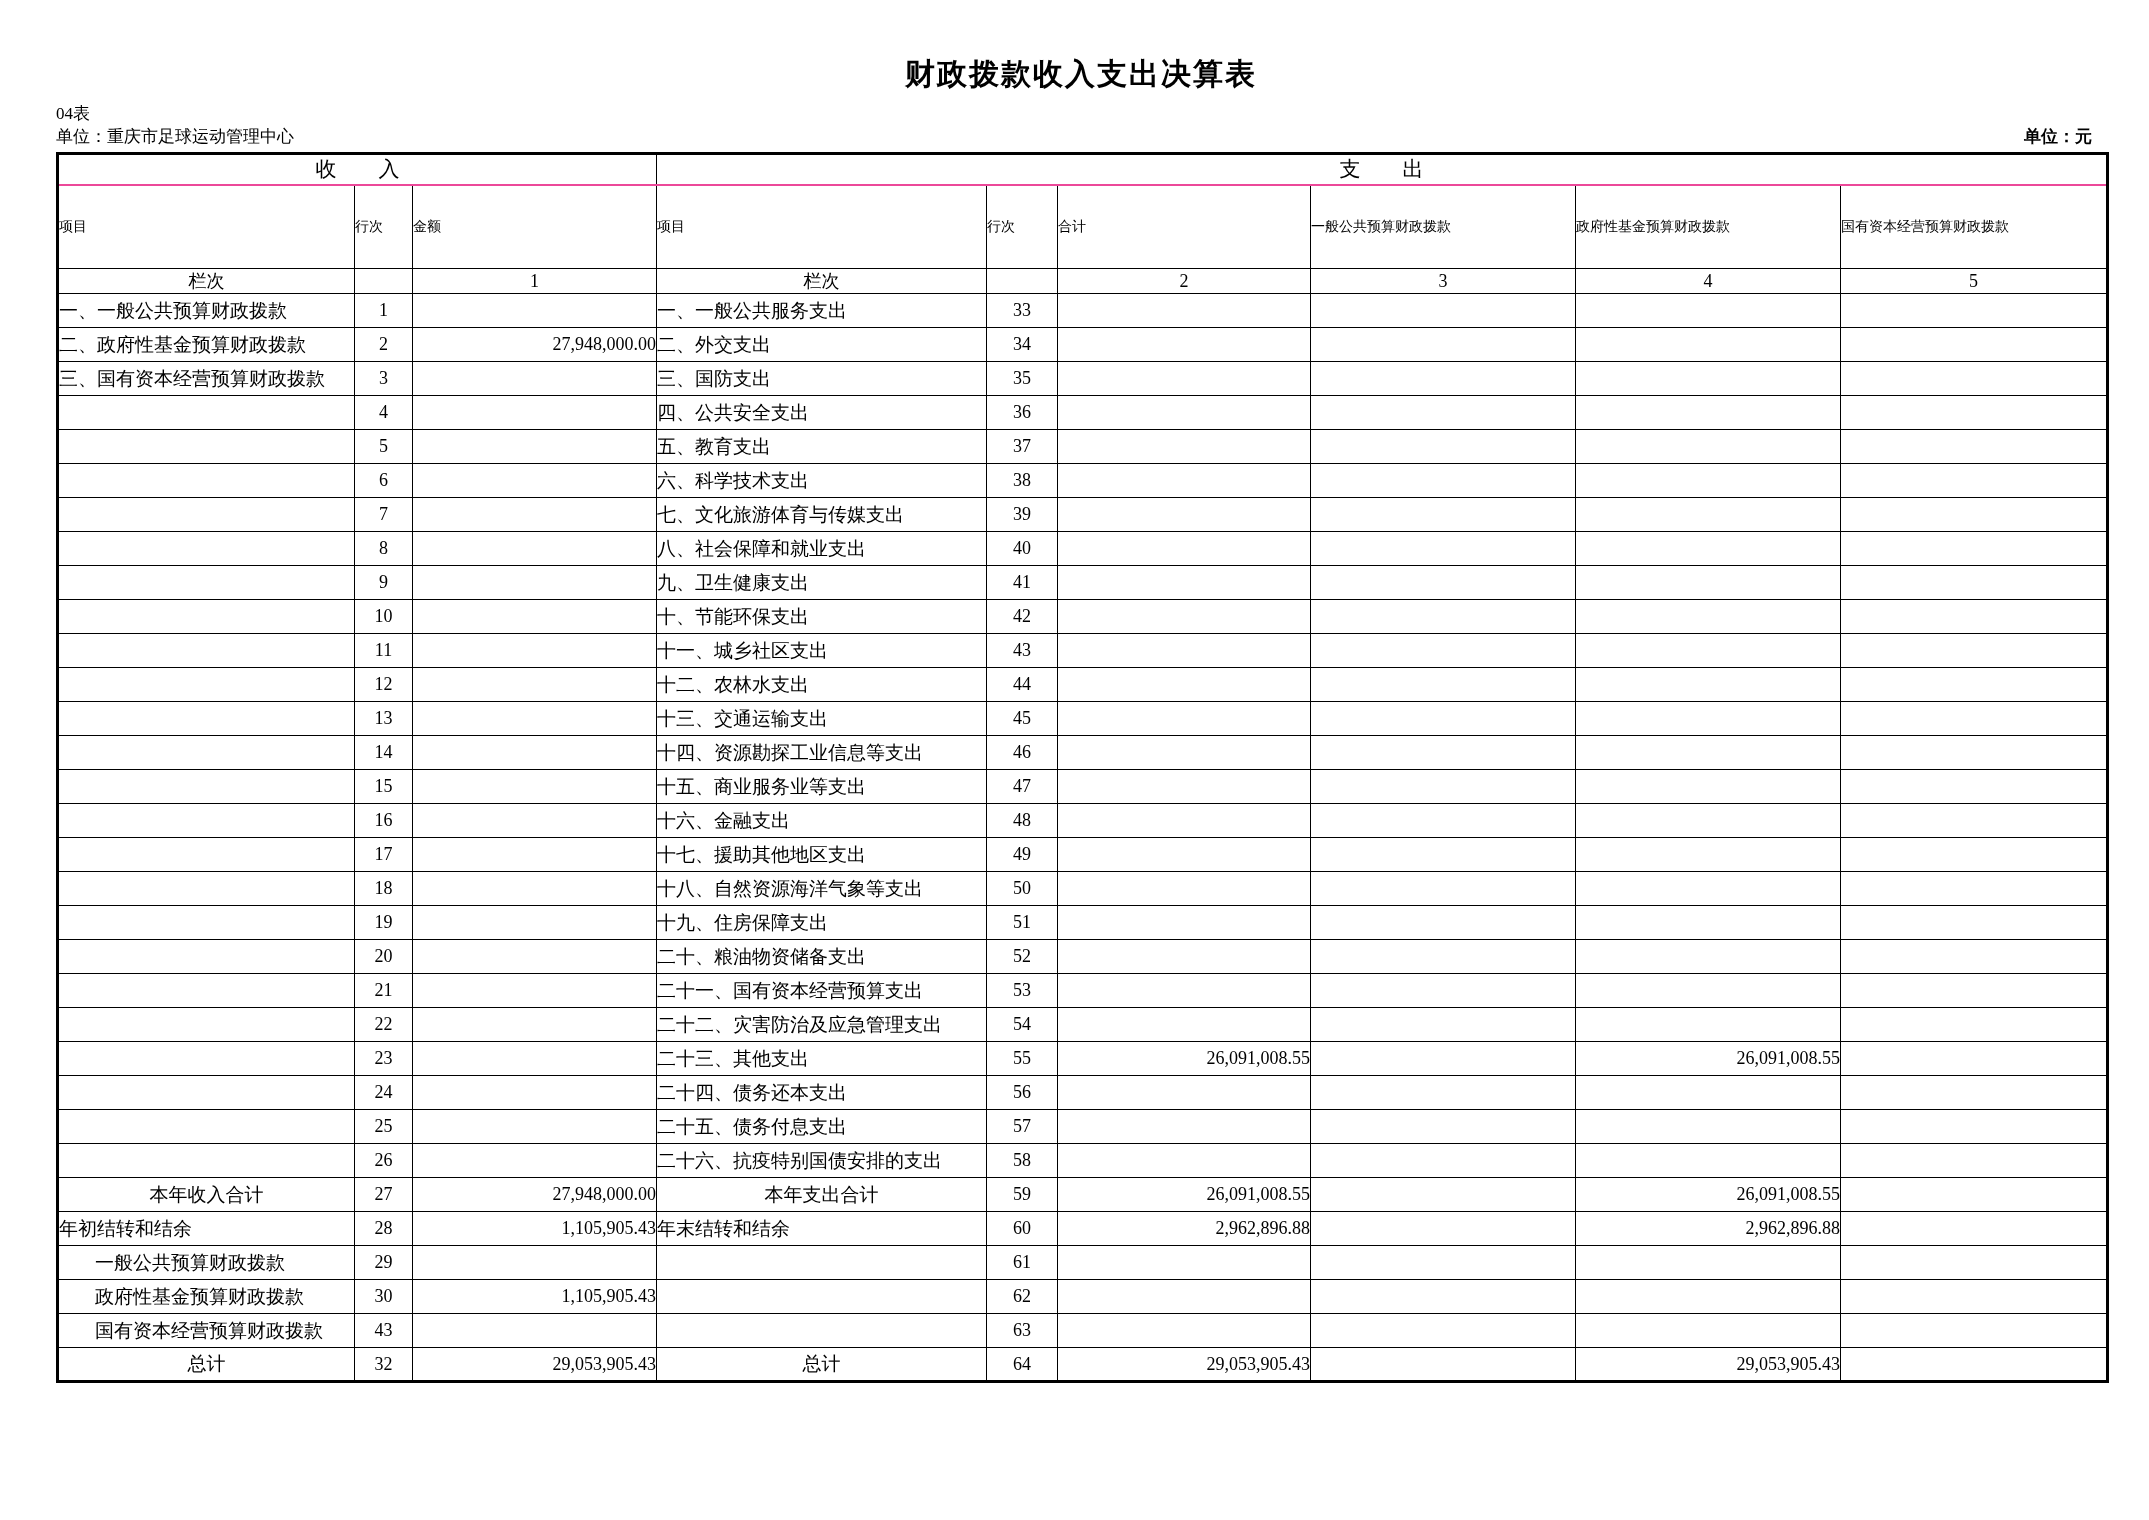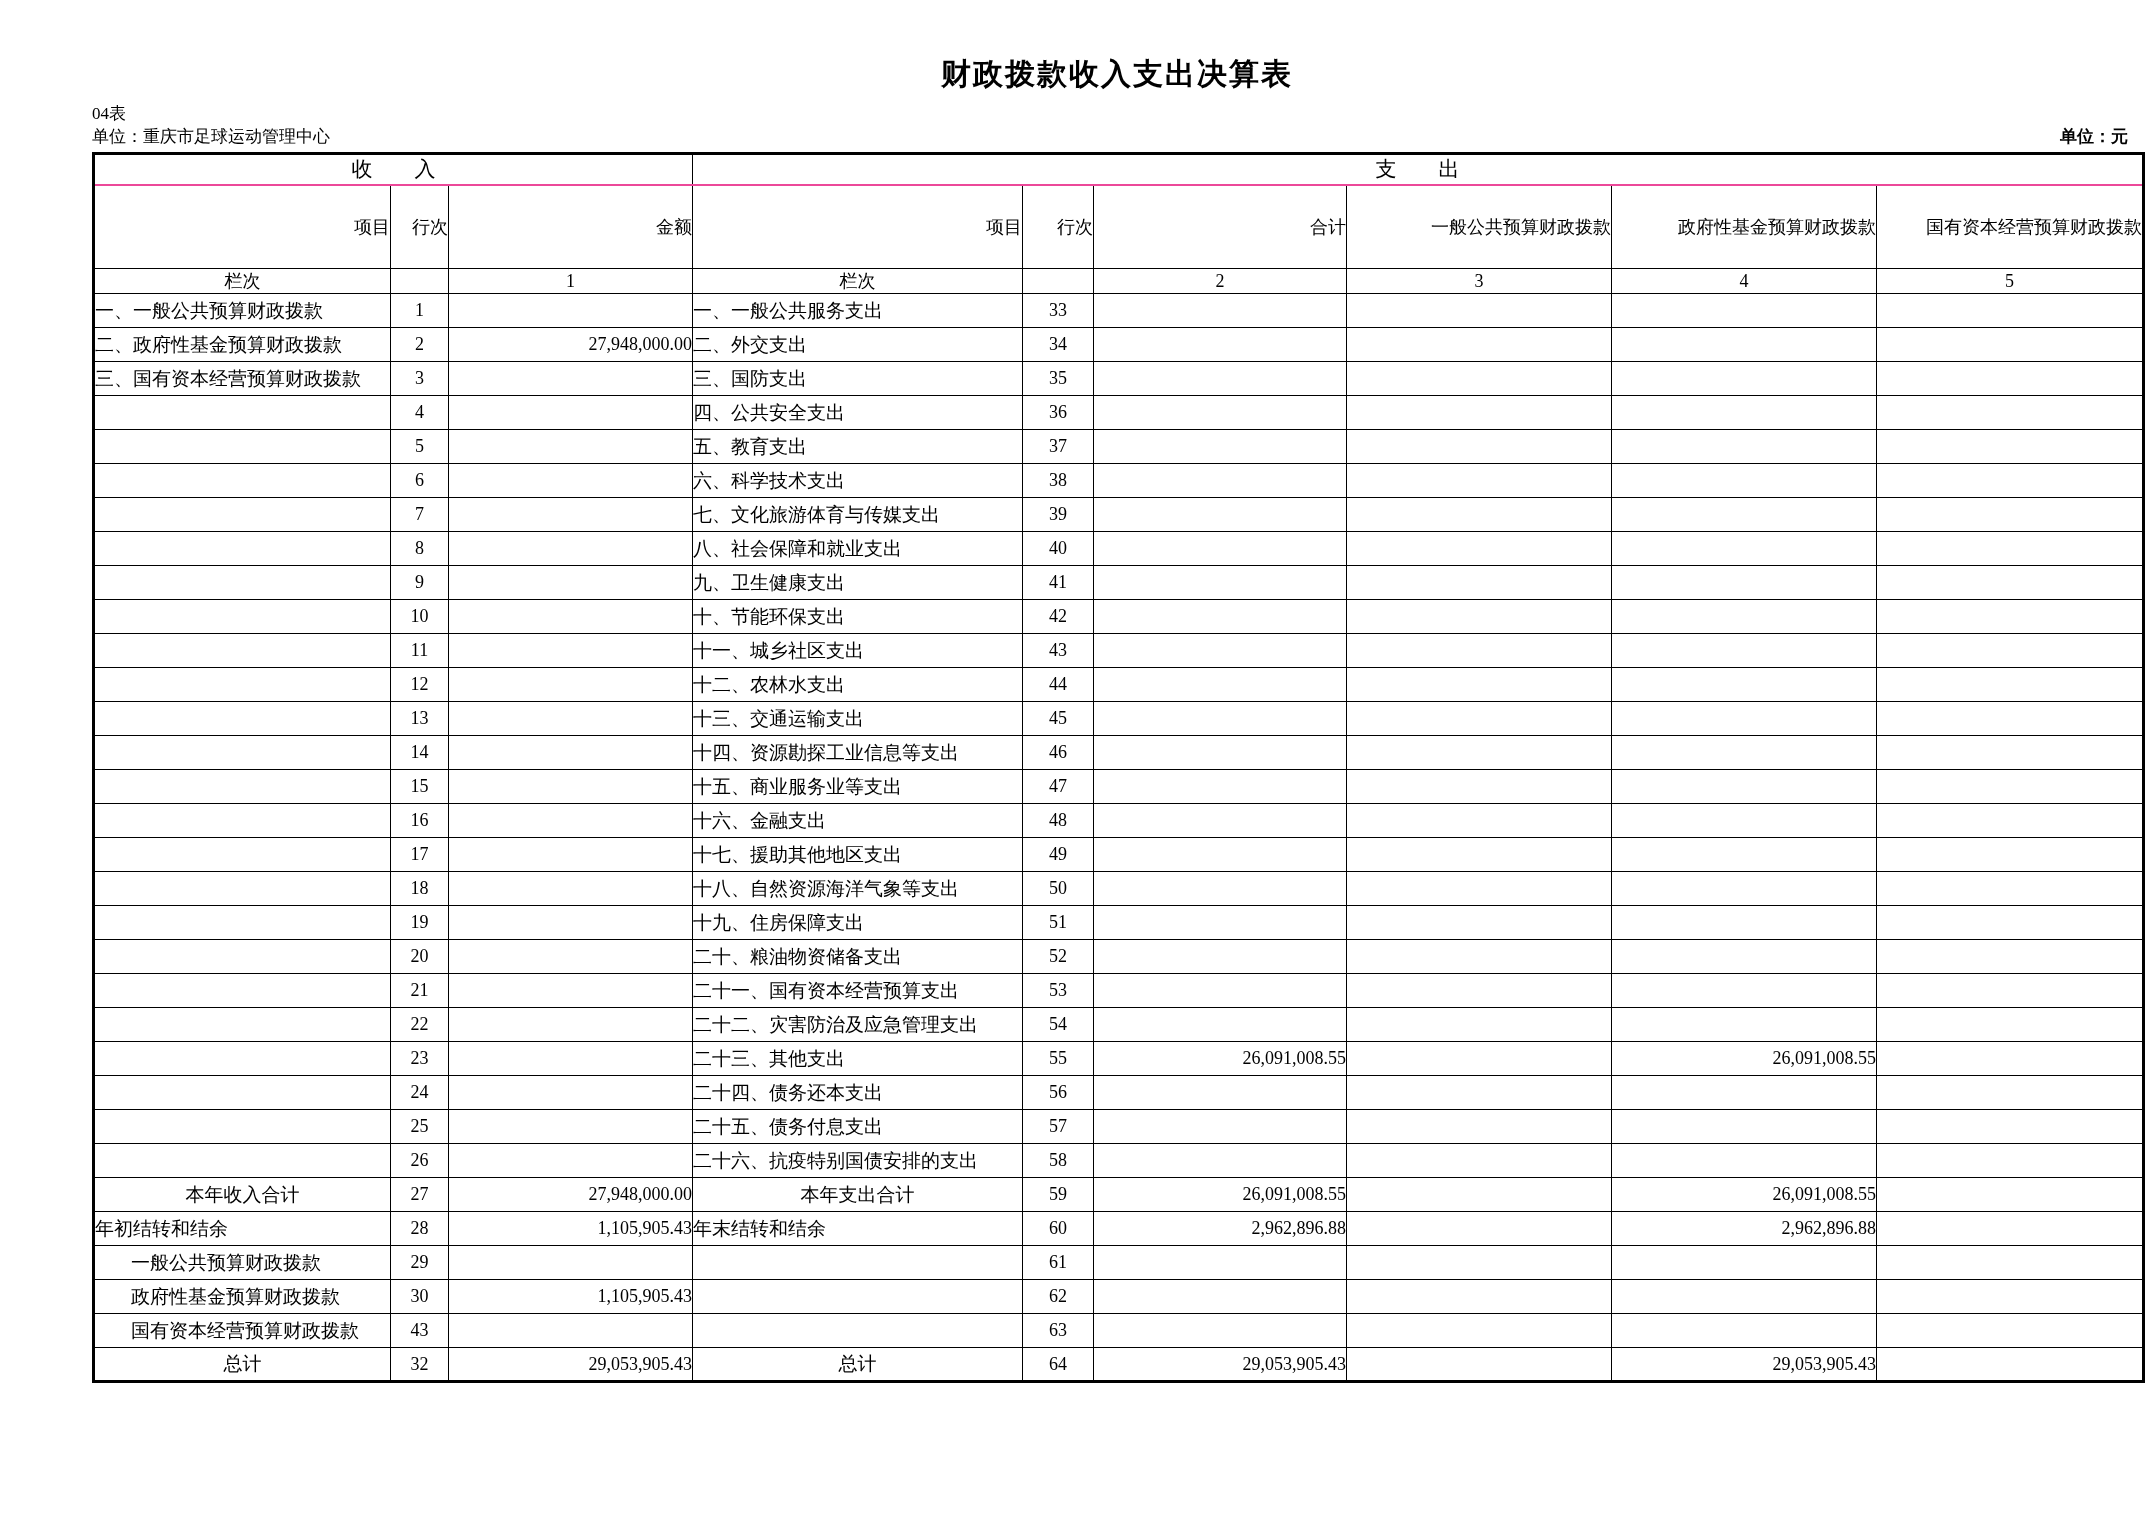--- a/index.html
+++ b/index.html
@@ -4,21 +4,21 @@
 <style>
   html, body { margin: 0; padding: 0; background: #ffffff; }
   .page {
     position: relative;
     width: 2149px;
     height: 1520px;
     background: #ffffff;
     color: #000000;
     font-family: "Liberation Serif", "DejaVu Serif", serif;
   }
-  .content { width: 2050px; margin-left: 92px; }
+  .content { width: 2050px; margin-left: 56px; }
   .doc-title {
     padding-top: 56px;
     text-align: center;
     font-size: 30px;
     font-weight: bold;
     letter-spacing: 2px;
     line-height: 36px;
   }
   .table-no {
     margin-top: 12px;
@@ -52,22 +52,22 @@
   tr.section-row { height: 31px; }
   tr.section-row th {
     font-weight: normal;
     font-size: 21px;
     text-align: center;
     border-bottom: 2px solid #ec4899;
   }
   tr.main-header { height: 84px; }
   tr.main-header th {
     font-weight: normal;
-    font-size: 18px;
-    text-align: right;
+    font-size: 14px;
+    text-align: left;
   }
   tr.colidx-row { height: 21px; }
   tr.colidx-row td { font-size: 18px; text-align: center; }
   tr.data-row { height: 34px; }
   td.item { font-size: 19px; text-align: left; padding-left: 8px; }
   td.item.ta-center { text-align: center; padding-left: 0; }
   td.item.indent { padding-left: 36px; }
   td.rowno { font-size: 18px; text-align: center; }
   td.num { font-size: 18px; text-align: right; padding-right: 12px; }
   .page-footer {

